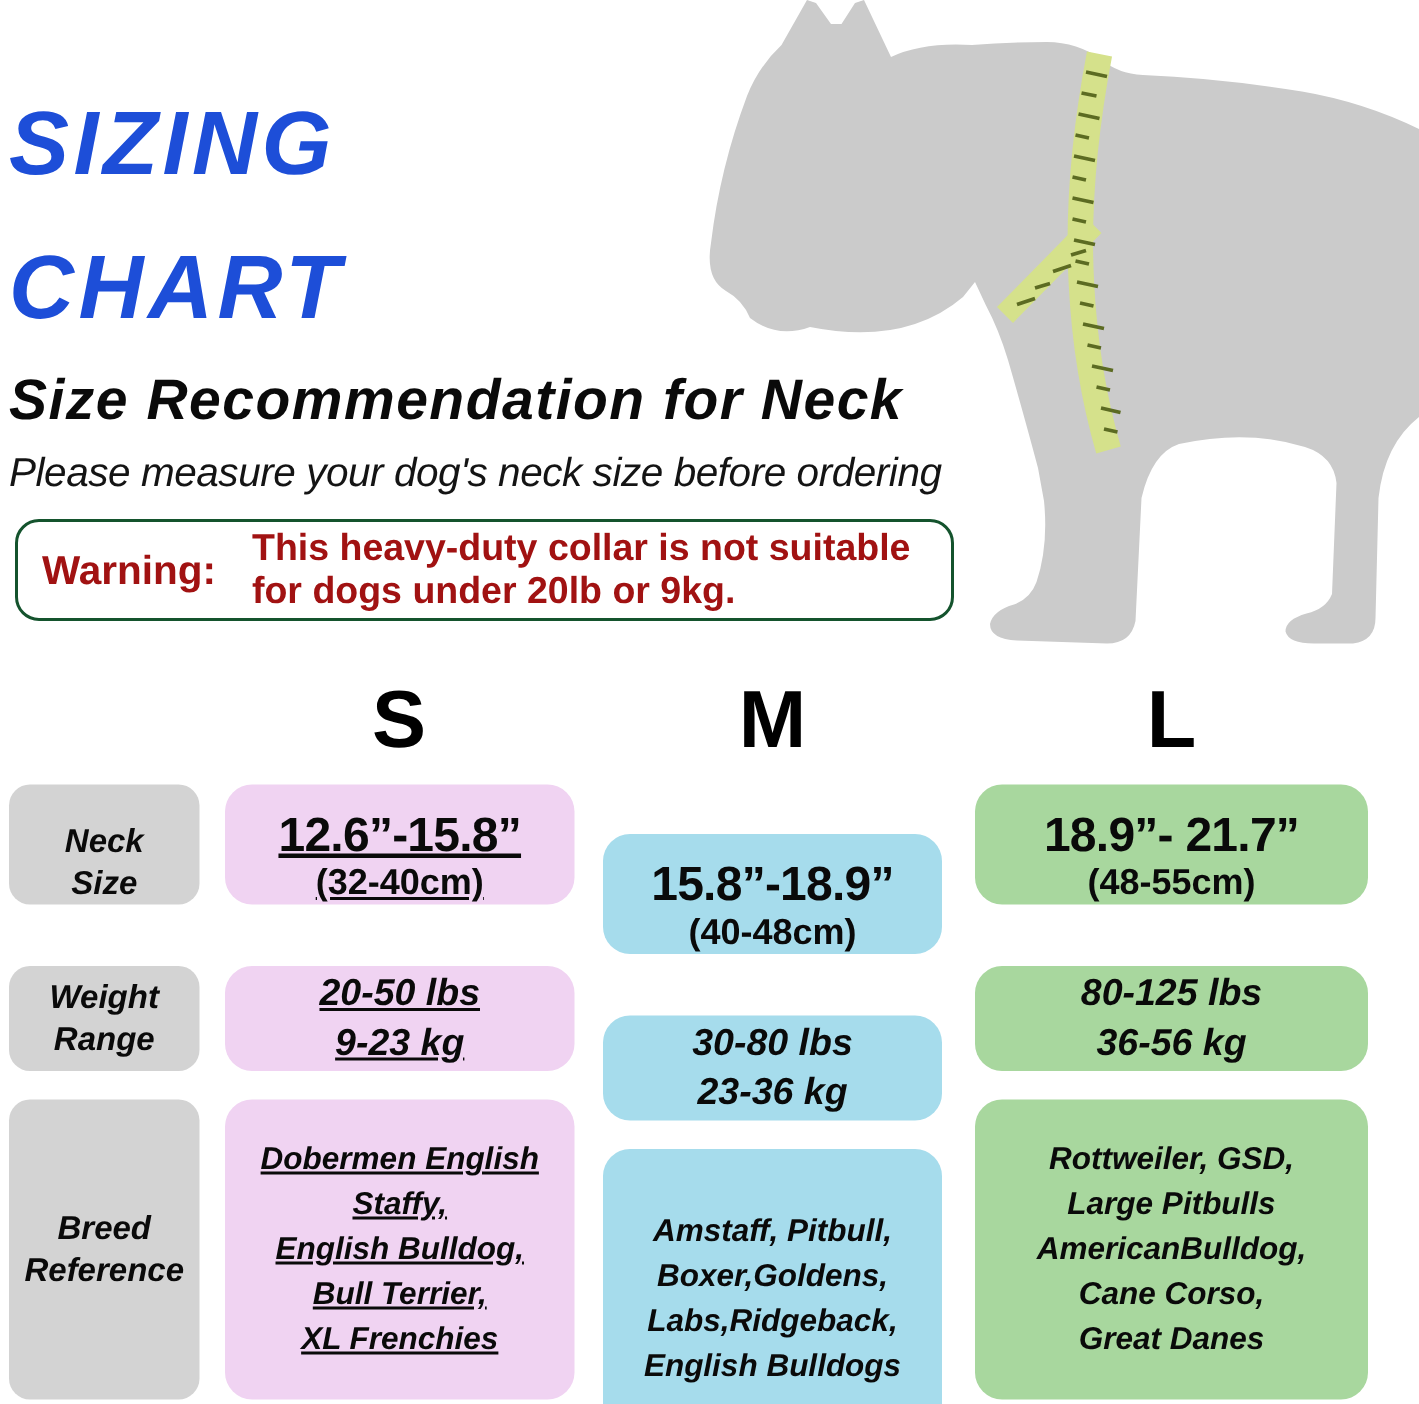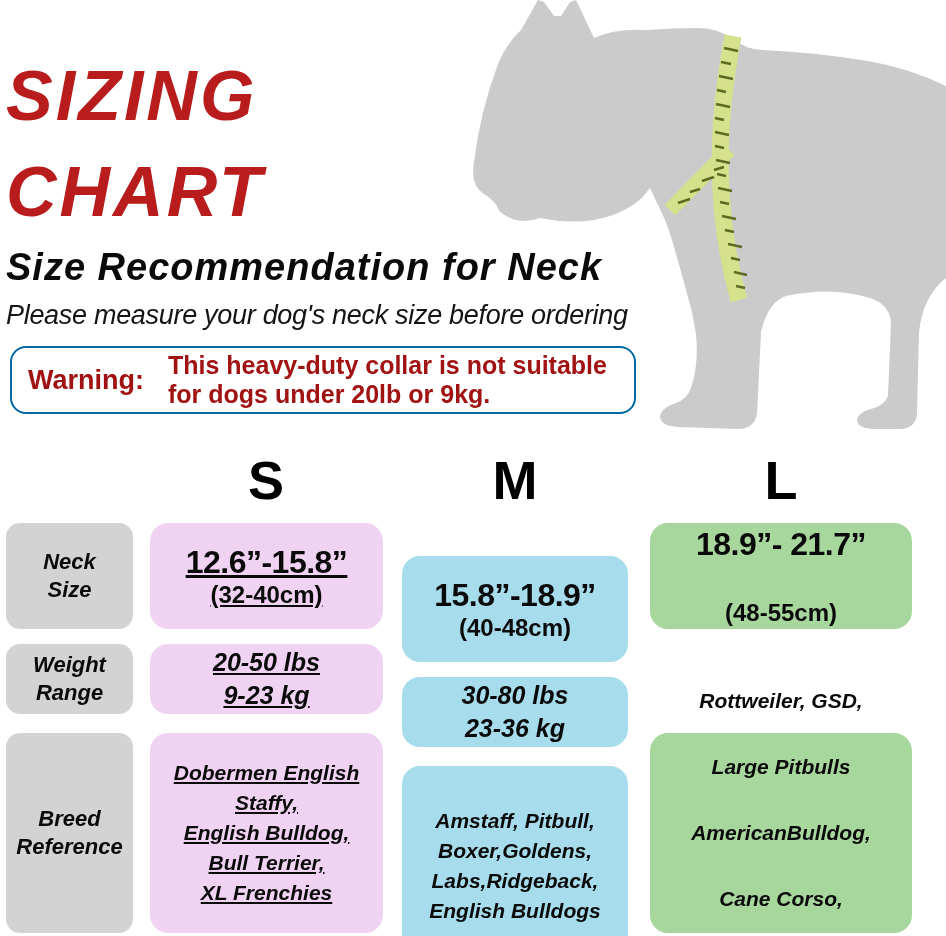--- a/index.html
+++ b/index.html
@@ -3,34 +3,34 @@
 <meta charset="utf-8">
 <style>
   html,body { margin:0; padding:0; background:#ffffff; }
   .stage {
     position:relative; width:946px; height:936px; background:#ffffff;
     font-family:"Liberation Sans", sans-serif; overflow:hidden; color:#0a0a0a;
   }
   .abs { position:absolute; }
 
   .title {
-    left:6px; top:48px; color:#b91c1c; font-weight:bold; font-style:italic;
-    font-size:70px; line-height:96px; letter-spacing:3px; white-space:nowrap;
+    left:6px; top:48px; color:#1d4ed8; font-weight:bold; font-style:italic;
+    font-size:60px; line-height:96px; letter-spacing:3px; white-space:nowrap;
   }
   .subtitle {
     left:6px; top:246px; font-size:38px; font-weight:bold; font-style:italic;
     letter-spacing:1px; white-space:nowrap;
   }
   .note {
     left:6px; top:300px; font-size:27px; font-style:italic; letter-spacing:-0.3px;
     white-space:nowrap; color:#141414;
   }
   .warning-box {
     left:10px; top:346px; width:622px; height:64px;
-    border:2px solid #0369a1; border-radius:16px;
+    border:2px solid #14532d; border-radius:16px;
     display:flex; align-items:center; background:#ffffff;
   }
   .warning-label { margin-left:16px; font-size:27px; font-weight:bold; color:#a11212; flex:0 0 auto; }
   .warning-text { margin-left:24px; font-size:25px; font-weight:bold; color:#a11212; line-height:29px; }
 
   .dog-wrap { left:440px; top:0px; width:506px; height:432px; }
 
   .col-header {
     top:450px; width:120px; text-align:center; font-size:54px; font-weight:bold;
     line-height:60px; color:#000;
@@ -41,27 +41,27 @@
 
   .cell {
     position:absolute; border-radius:18px; display:flex; flex-direction:column;
     align-items:center; justify-content:center; text-align:center;
   }
   .cell.lbl { background:#d3d3d3; border-radius:14px; font-size:22px; font-weight:bold; font-style:italic; line-height:28px; }
   .cell.c-s { background:#f0d3f2;text-decoration:underline; }
   .cell.c-m { background:#a6dcec; }
   .cell.c-l { background:#a8d79e; }
 
-  .row1 { top:523px; height:106px; }
+  .row1 { top:523px; height:80px;justify-content:flex-end; }
   .row2 { top:644px; height:70px; }
   .row3 { top:733px; height:200px; }
   .col-lbl { left:6px;   width:127px; }
   .col-s   { left:150px; width:233px; }
   .col-m   { left:402px; width:226px;margin-top:33px; }
-  .col-l   { left:650px; width:262px;gap:36px; }
+  .col-l   { left:650px; width:262px; }
 
   .neck-in { font-size:32px; font-weight:bold; letter-spacing:-0.5px; }
   .neck-cm { font-size:24px; font-weight:bold; }
   .weight  { font-size:25px; font-weight:bold; font-style:italic; line-height:33px; }
   .breeds  { font-size:21px; font-weight:bold; font-style:italic; line-height:30px; }
 </style>
 </head>
 <body>
 
 <div class="stage">
@@ -169,20 +169,24 @@
       <div>Range</div>
     </div>
   <div class="cell c-s row2 col-s weight">
       <div>20-50 lbs</div>
       <div>9-23 kg</div>
     </div>
   <div class="cell c-m row2 col-m weight">
       <div>30-80 lbs</div>
       <div>23-36 kg</div>
     </div>
+  <div class="cell c-l row2 col-l weight">
+      <div>80-125 lbs</div>
+      <div>36-56 kg</div>
+    </div>
 
   <div class="cell lbl row3 col-lbl">
       <div>Breed</div>
       <div>Reference</div>
     </div>
   <div class="cell c-s row3 col-s breeds">
       <div>Dobermen English</div>
       <div>Staffy,</div>
       <div>English Bulldog,</div>
       <div>Bull Terrier,</div>

